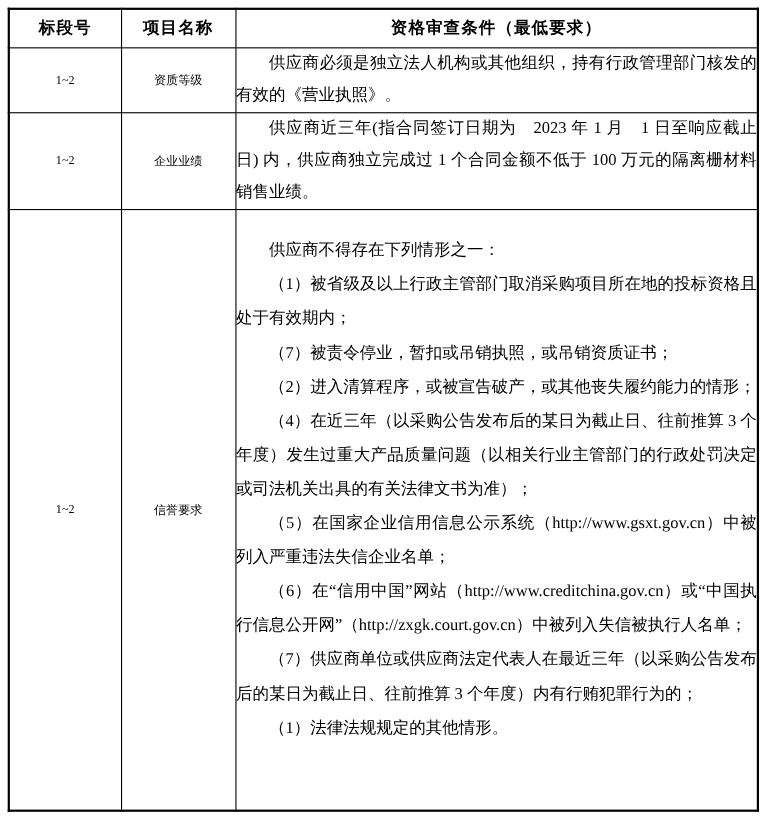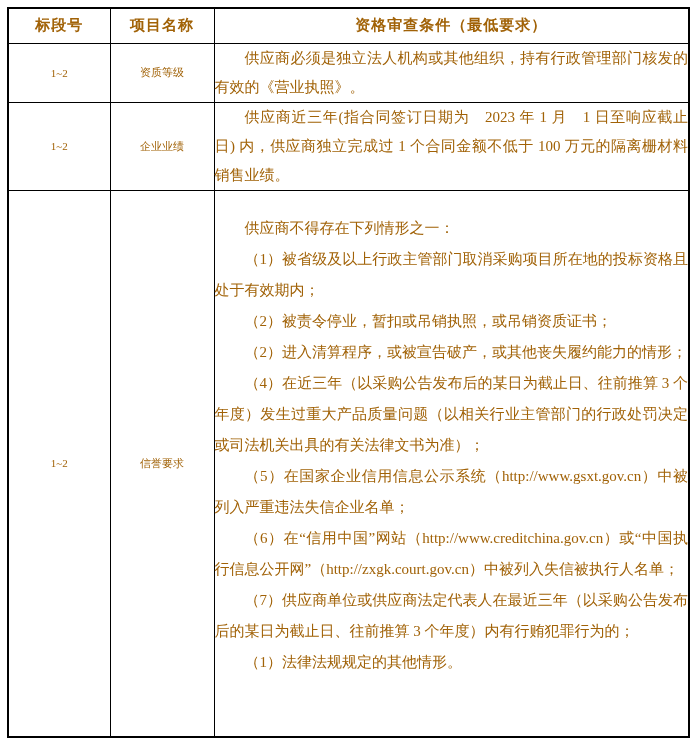--- a/index.html
+++ b/index.html
@@ -6,21 +6,21 @@
     margin: 0;
     padding: 0;
     background: #ffffff;
   }
   .page {
     position: relative;
     width: 693px;
     height: 746px;
     background: #ffffff;
     font-family: "Liberation Serif", "DejaVu Serif", serif;
-    color: #a16207;
+    color: #000000;
     box-sizing: border-box;
   }
   table.qual {
     position: absolute;
     left: 7px;
     top: 7px;
     width: 681px;
     height: 731px;
     border-collapse: collapse;
     table-layout: fixed;
@@ -101,21 +101,21 @@
           <td class="cond">
             <p>供应商近三年(指合同签订日期为　2023 年 1 月　1 日至响应截止日) 内，供应商独立完成过 1 个合同金额不低于 100 万元的隔离栅材料销售业绩。</p>
           </td>
         </tr>
         <tr class="row-2">
           <td class="sec">1~2</td>
           <td class="item">信誉要求</td>
           <td class="cond">
             <p>供应商不得存在下列情形之一：</p>
             <p>（1）被省级及以上行政主管部门取消采购项目所在地的投标资格且处于有效期内；</p>
-            <p>（2）被责令停业，暂扣或吊销执照，或吊销资质证书；</p>
+            <p>（7）被责令停业，暂扣或吊销执照，或吊销资质证书；</p>
             <p>（2）进入清算程序，或被宣告破产，或其他丧失履约能力的情形；</p>
             <p>（4）在近三年（以采购公告发布后的某日为截止日、往前推算 3 个年度）发生过重大产品质量问题（以相关行业主管部门的行政处罚决定或司法机关出具的有关法律文书为准）；</p>
             <p>（5）在国家企业信用信息公示系统（http://www.gsxt.gov.cn）中被列入严重违法失信企业名单；</p>
             <p>（6）在“信用中国”网站（http://www.creditchina.gov.cn）或“中国执行信息公开网”（http://zxgk.court.gov.cn）中被列入失信被执行人名单；</p>
             <p>（7）供应商单位或供应商法定代表人在最近三年（以采购公告发布后的某日为截止日、往前推算 3 个年度）内有行贿犯罪行为的；</p>
             <p>（1）法律法规规定的其他情形。</p>
           </td>
         </tr>
       </tbody>
   </table>

